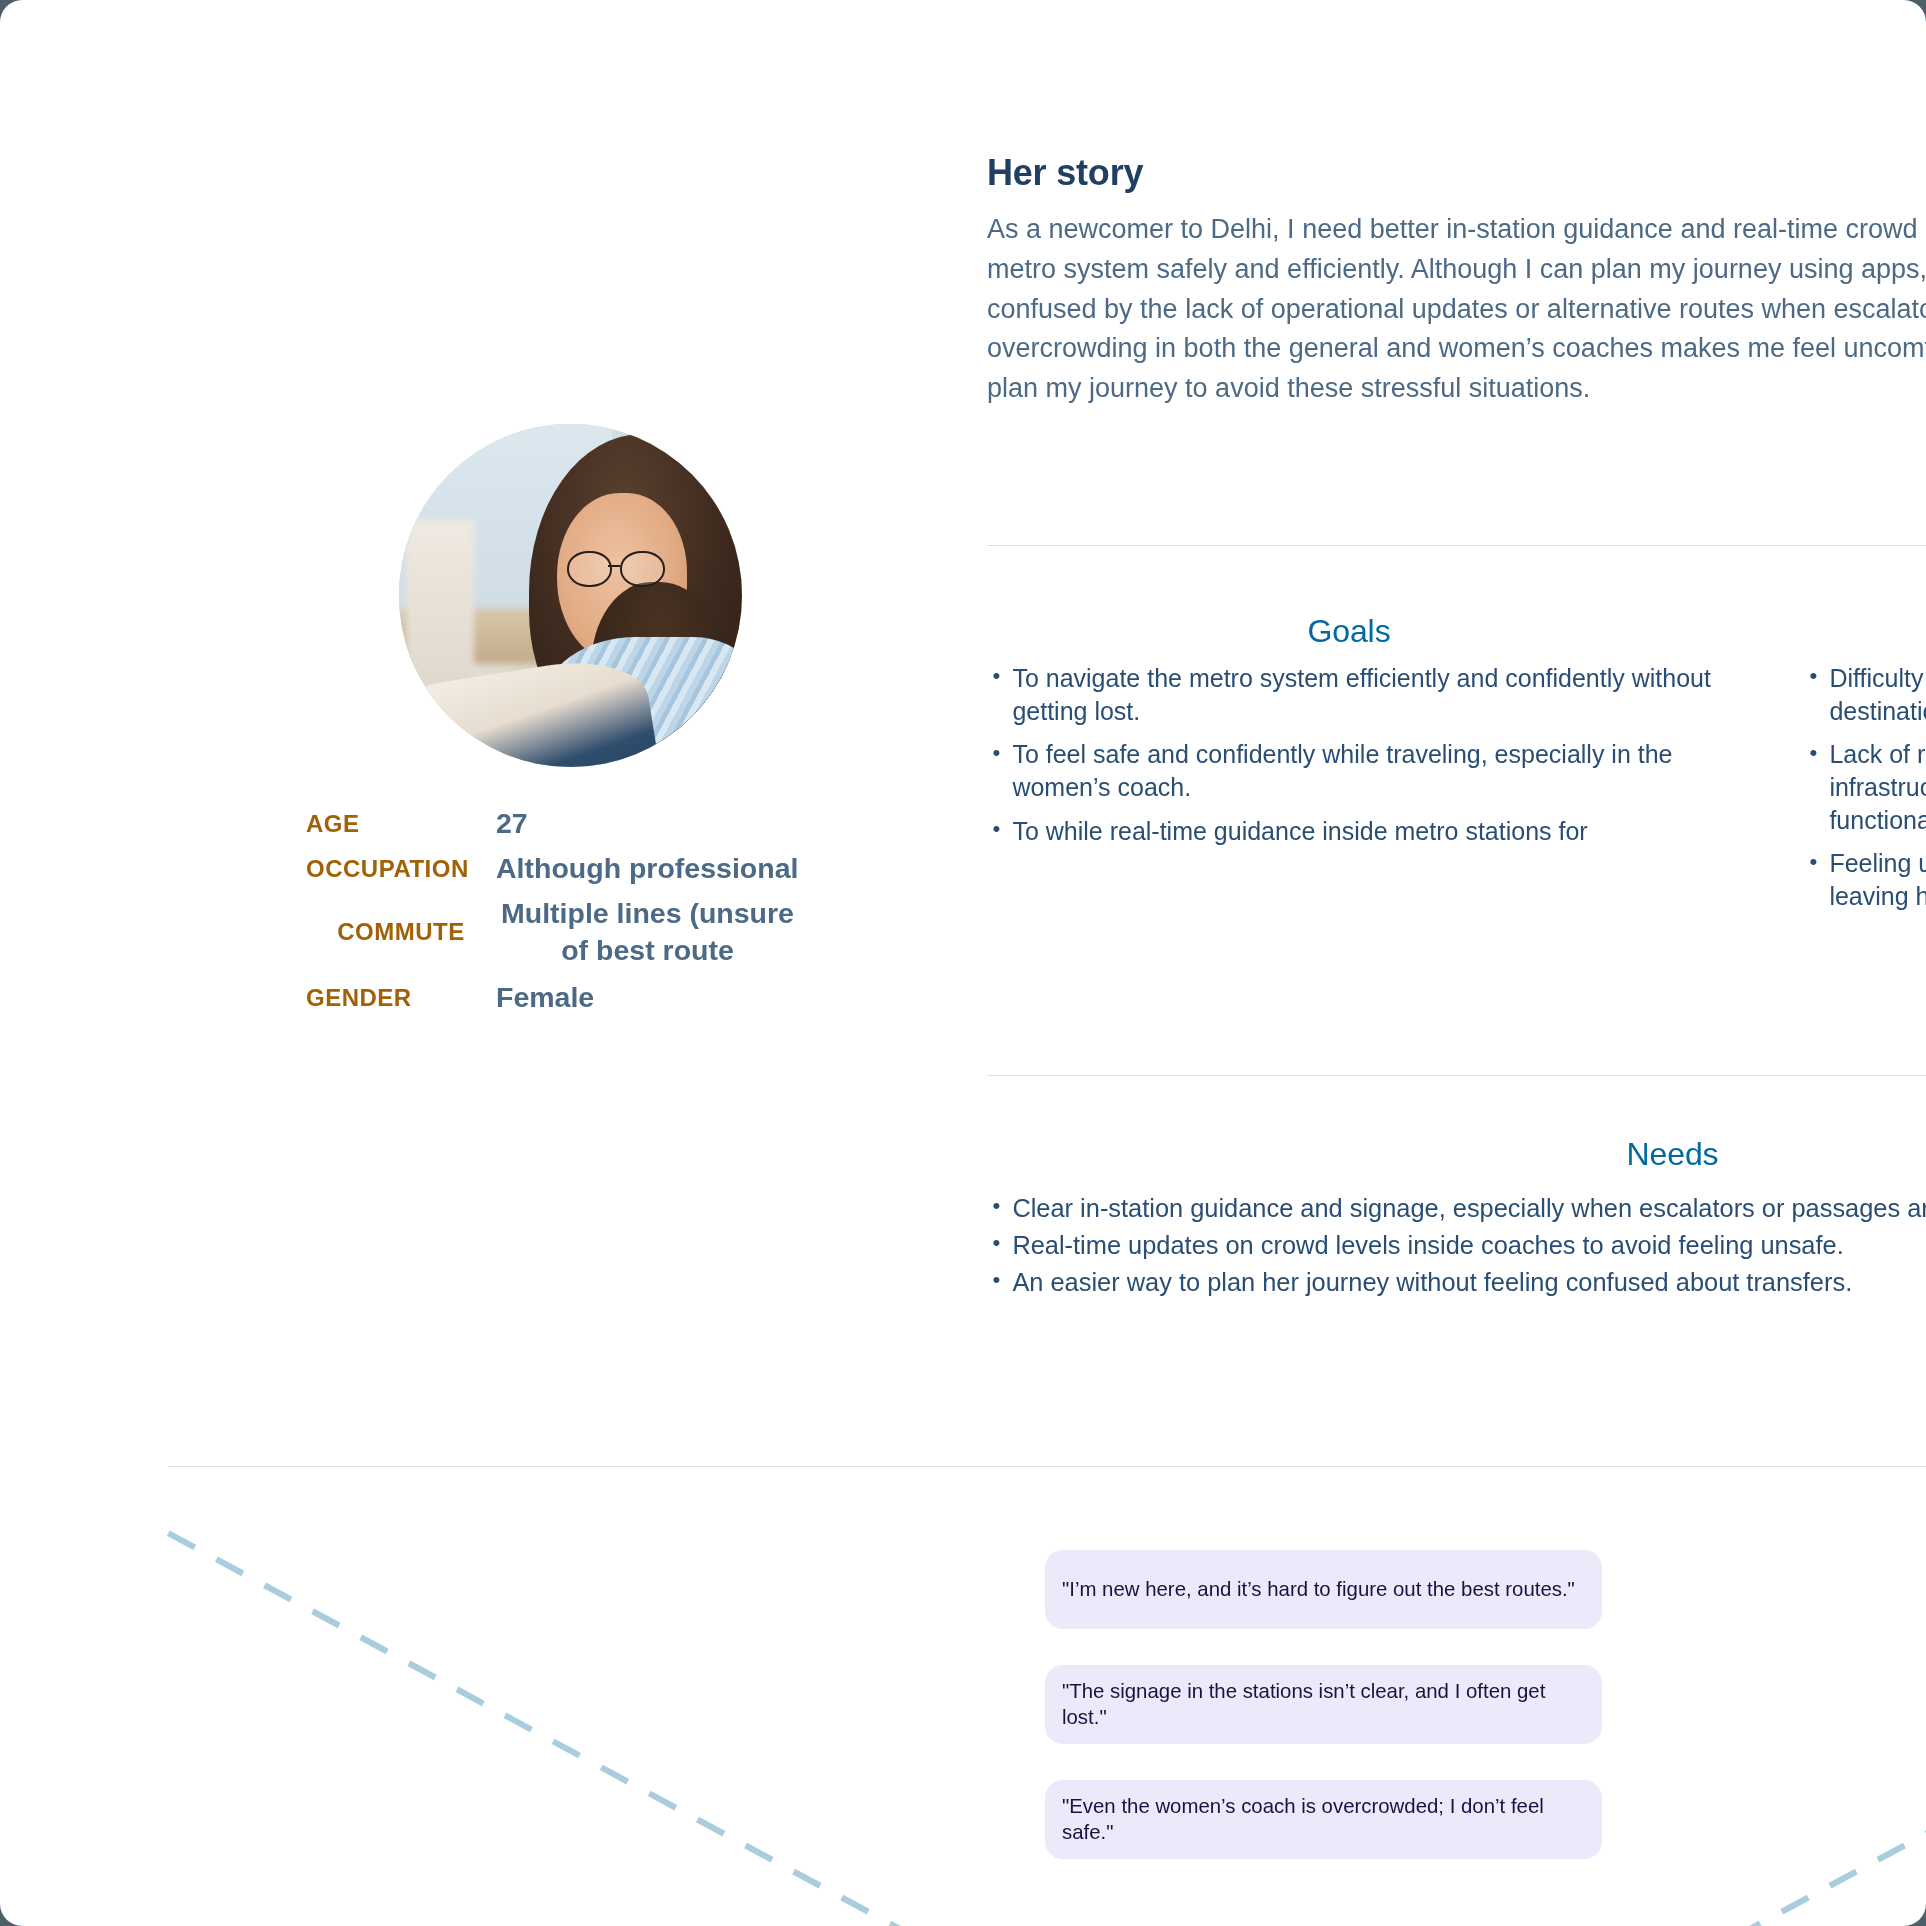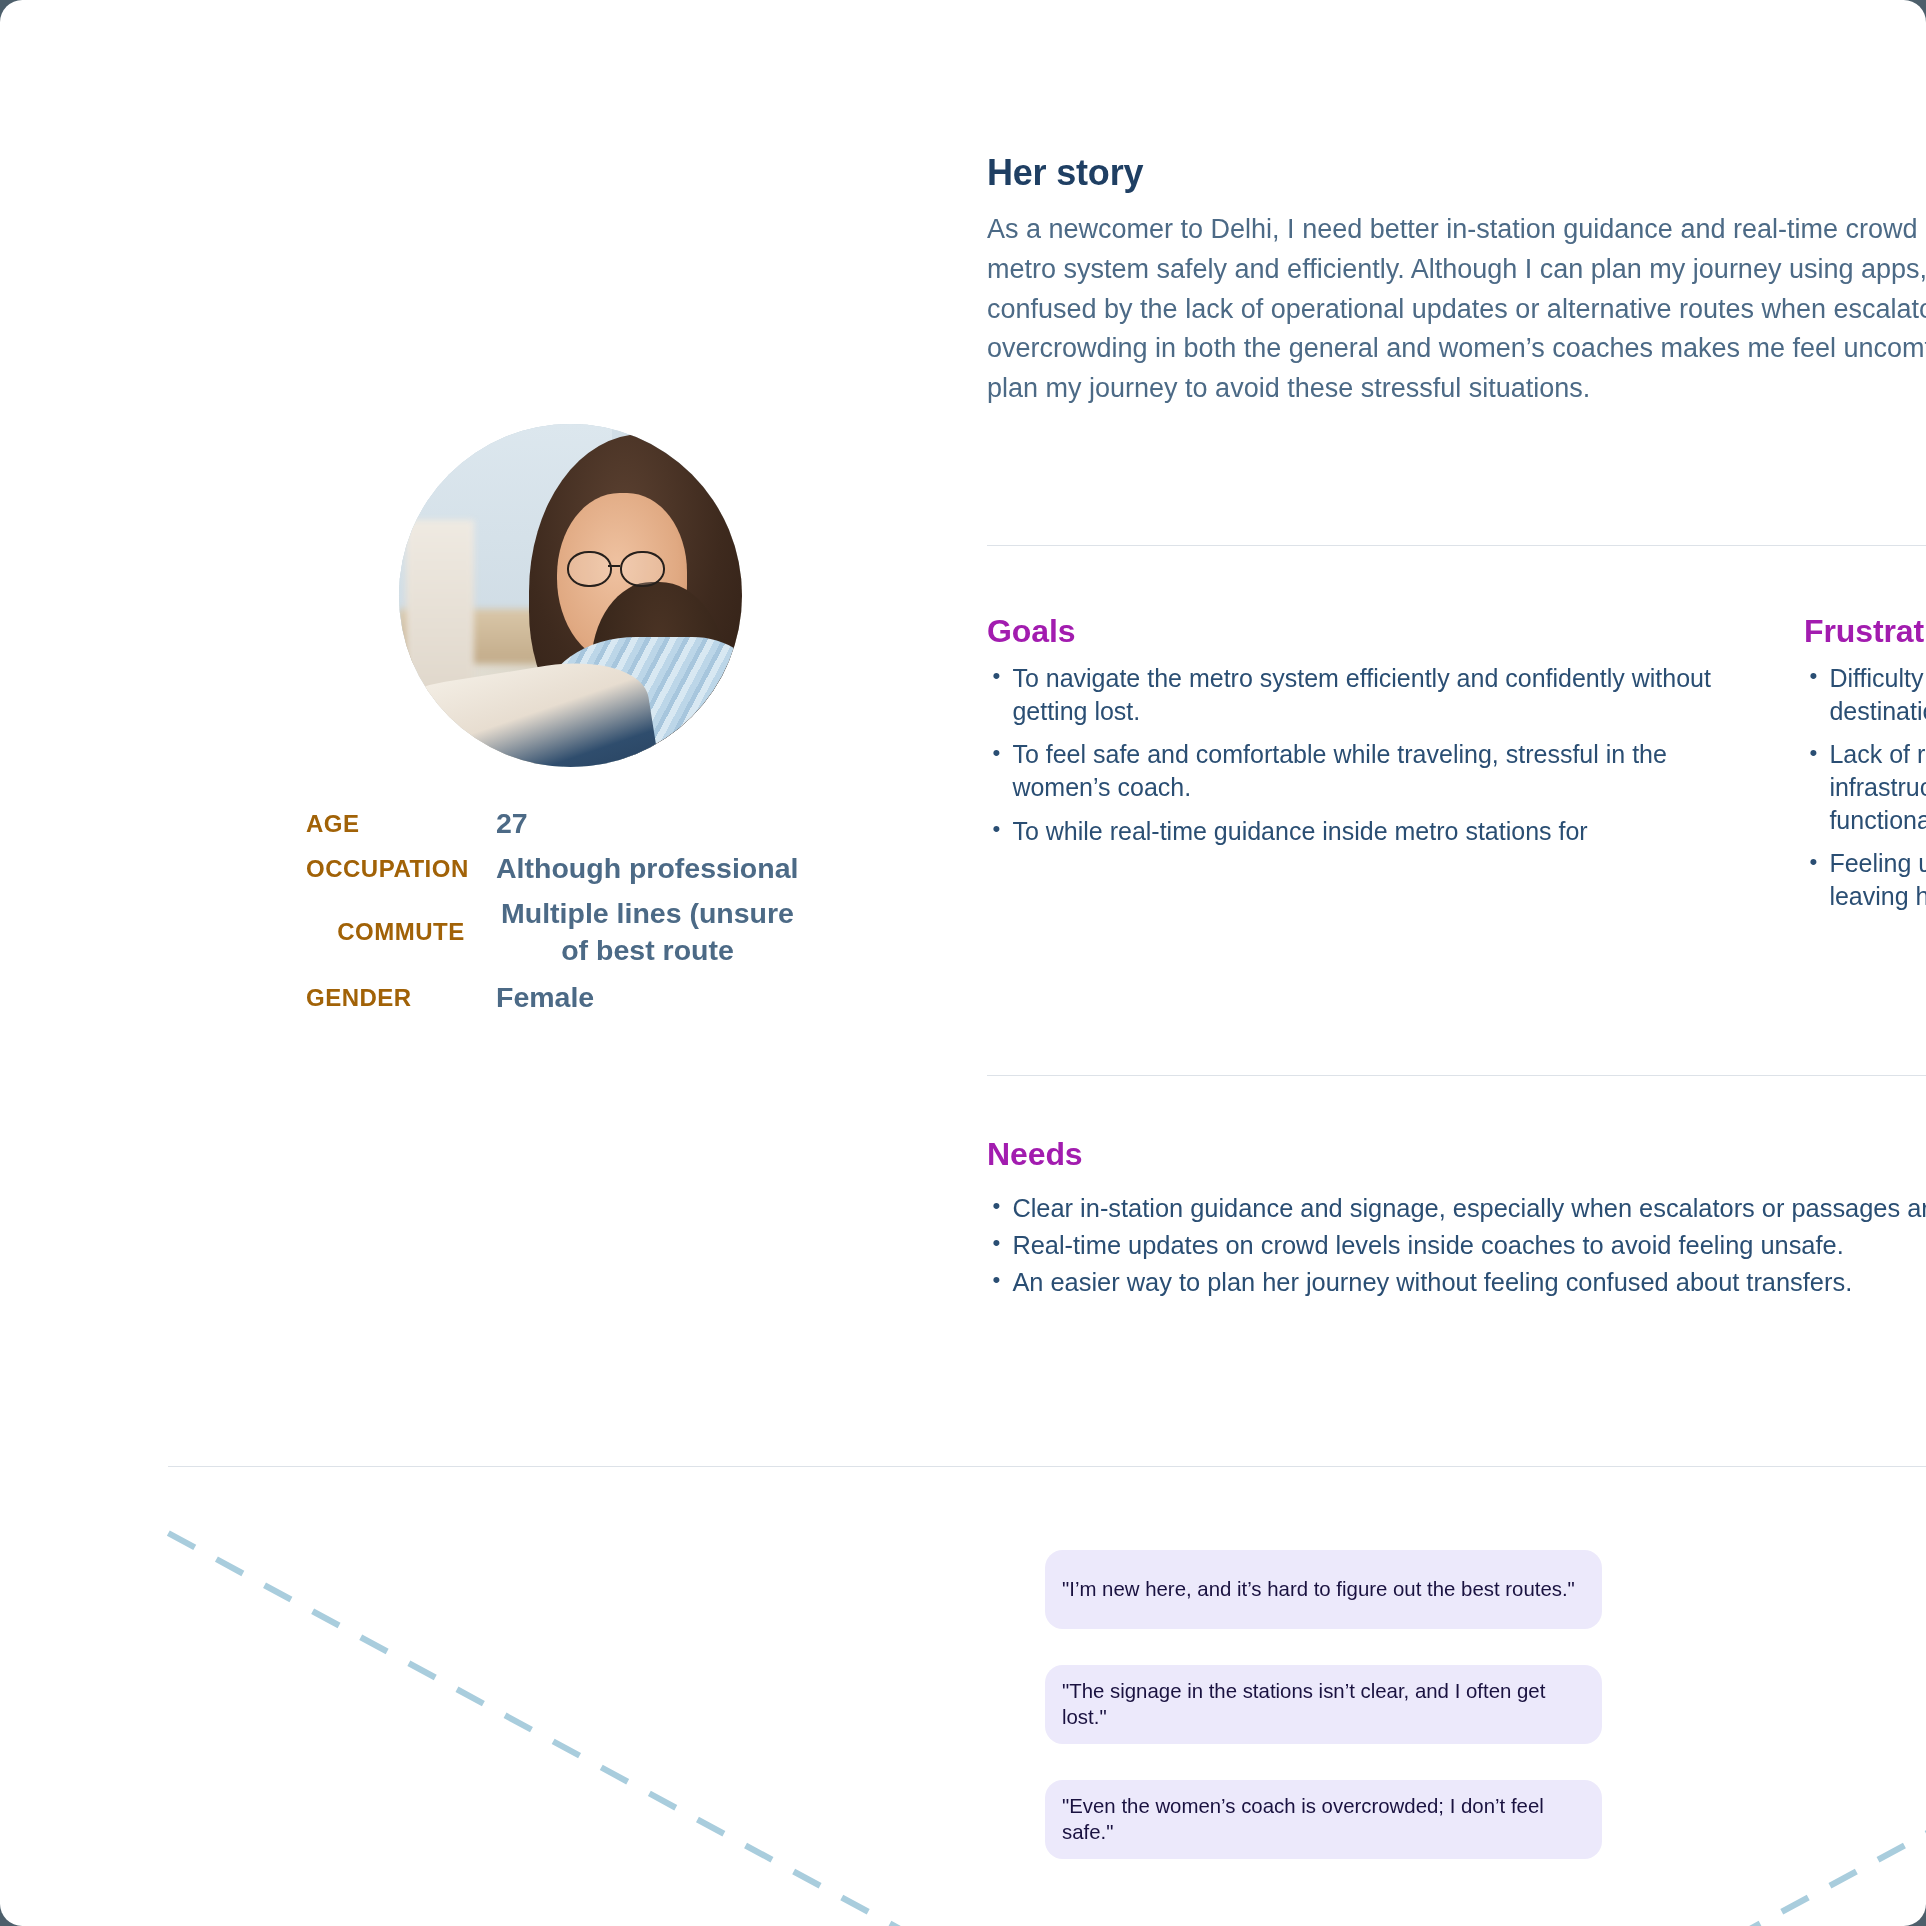--- a/index.html
+++ b/index.html
@@ -166,23 +166,24 @@
     left: 1804px; top: 613px;
     width: 555px;
   }
   .needs {
     position: absolute;
     left: 987px; top: 1136px;
     width: 1371px;
   }
   .h-md {
     font-size: 32px;
-    font-weight: 700;
-    color: #a21caf;
+    font-weight: 400;
+    color: #0369a1;
     letter-spacing: -0.1px;
+    text-align: center;
   }
   ul.blist {
     margin-top: 12px;
     list-style: none;
   }
   ul.blist li {
     position: relative;
     padding-left: 25.4px;
     margin-bottom: 10.8px;
     font-size: 25px;
@@ -272,21 +273,21 @@
       <div class="h-lg">Her story</div>
       <div class="story-body">As a newcomer to Delhi, I need better in-station guidance and real-time crowd information to help me navigate the metro system safely and efficiently. Although I can plan my journey using apps, once I’m inside the metro, I often get confused by the lack of operational updates or alternative routes when escalators or lifts are closed. Additionally, the overcrowding in both the general and women’s coaches makes me feel uncomfortable, and I wish there was a way to plan my journey to avoid these stressful situations.</div>
     </div>
 
     <div class="rule rule-1"></div>
 
     <div class="col-goals">
       <div class="h-md">Goals</div>
       <ul class="blist">
         <li>To navigate the metro system efficiently and confidently without getting lost.</li>
-        <li>To feel safe and comfortable while traveling, stressful in the women’s coach.</li>
+        <li>To feel safe and confidently while traveling, especially in the women’s coach.</li>
         <li>To while real-time guidance inside metro stations for</li>
       </ul>
     </div>
 
     <div class="col-frus">
       <div class="h-md">Frustrations</div>
       <ul class="blist">
         <li>Difficulty mapping out the best route to her destination due to unclear guidance.</li>
         <li>Lack of real-time information when infrastructure (like escalators or lifts) is not functional.</li>
         <li>Feeling unsafe when the women’s coach is full, leaving her in crowded mixed-gender coaches.</li>

